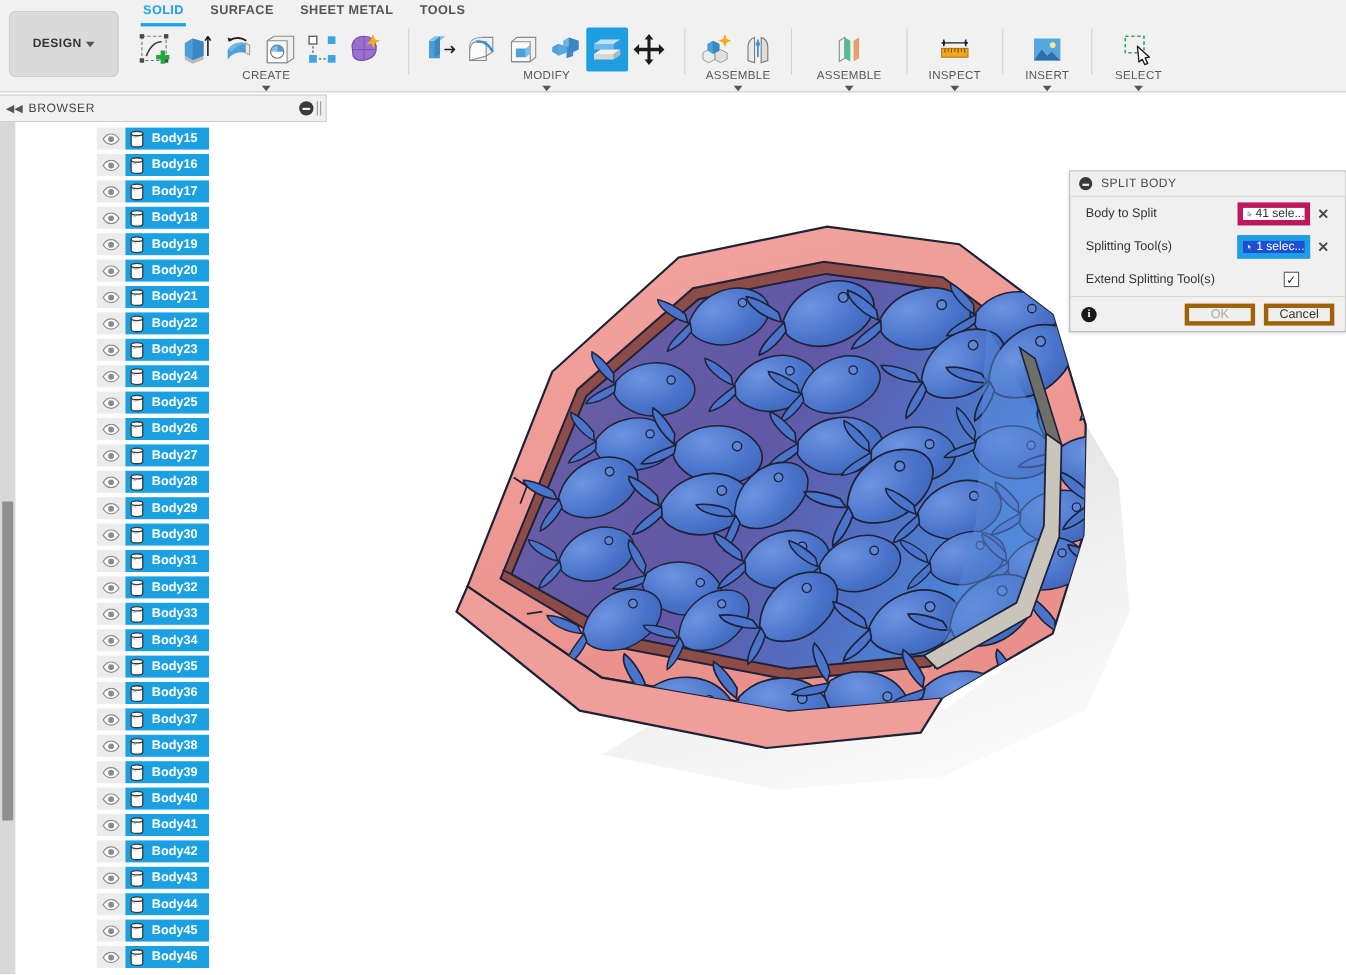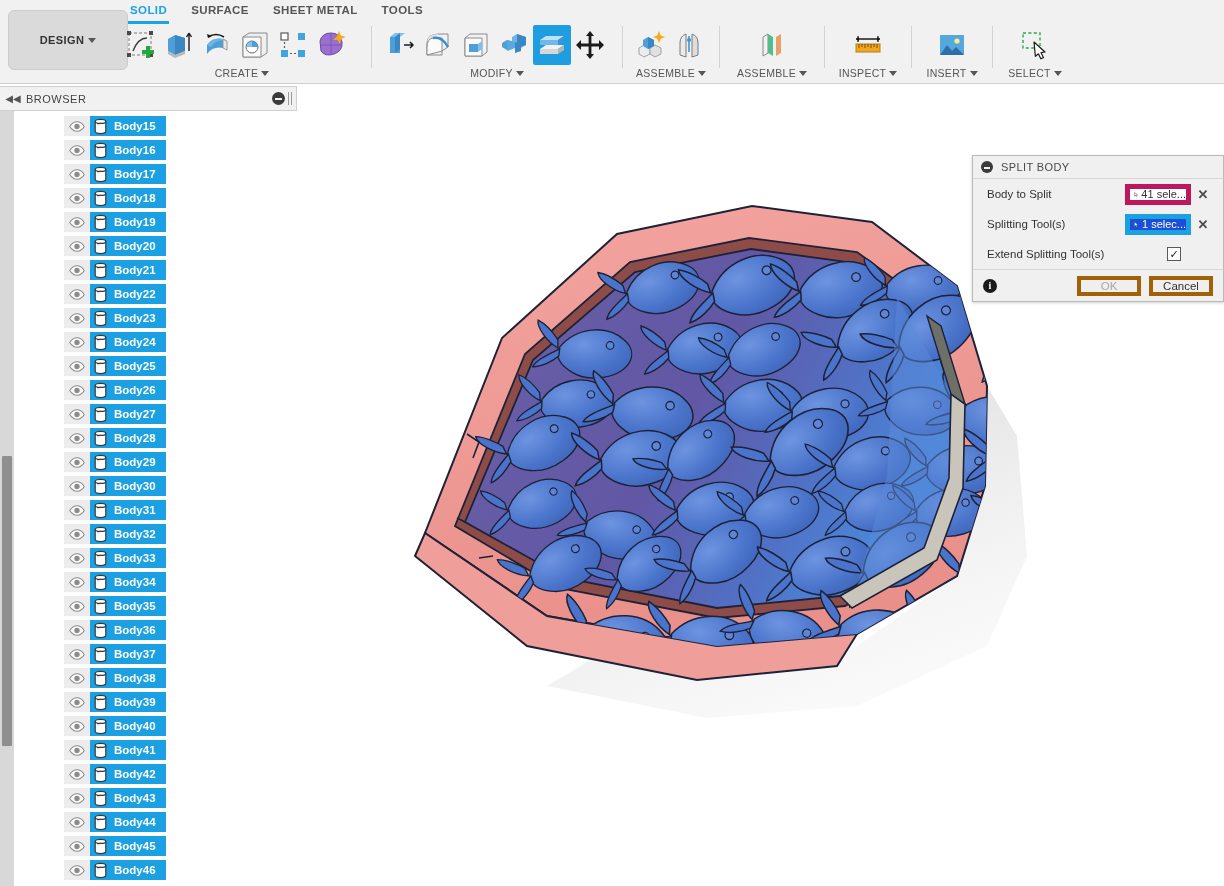--- a/index.html
+++ b/index.html
@@ -9,42 +9,42 @@
     background: #ffffff; overflow: hidden;
   }
   #app { position: relative; width: 1224px; height: 886px; }
 
   
   #toolbar {
     position: absolute; left: 0; top: 0; width: 1224px; height: 84px;
     background: #f1f1f1; border-bottom: 1px solid #cfcfcf;
   }
   #design-btn {
-    position: absolute; left: 8px; top: 10px; width: 120px; height: 60px;
+    position: absolute; left: 8px; top: 10px; width: 100px; height: 60px;
     background: #dadada; border: 1px solid #cccccc; border-radius: 6px;
     display: flex; align-items: center; justify-content: center; gap: 4px;
     font-size: 11px; font-weight: bold; color: #333; letter-spacing: .4px;
     cursor: pointer;
   }
   .caret { width: 0; height: 0; border-left: 4px solid transparent;
     border-right: 4px solid transparent; border-top: 5px solid #555; display:inline-block; }
 
   #tabs { position: absolute; left: 118px; top: 2px; height: 20px; display: flex; font-weight: bold; }
   .tab { font-size: 11.5px; color: #555; padding: 2px 12px 4px 12px;
     letter-spacing: .4px; cursor: pointer; position: relative; white-space: nowrap; }
   .tab.active { color: #1aa3e8; }
   .tab.active::after { content:""; position:absolute; left:10px; right:10px; bottom:-2px;
     height:3px; background:#1aa3e8; }
 
   #ribbon { position: absolute; left: 118px; top: 22px; right: 0; height: 60px; display: flex; }
   .group { display: flex; flex-direction: column; position: relative; padding: 0 4px; }
   .grow { display: flex; align-items: flex-start; height: 44px; padding-top: 3px; }
   .glabel { height: 14px; text-align: right; font-size: 10.5px; color: #555;
     letter-spacing: .3px; display:flex; align-items:center; justify-content:center; gap:3px;
-    cursor: pointer; }
+    cursor: pointer; flex-direction: column; }
   .sep { width: 1px; background: #d2d2d2; margin: 4px 5px 14px 5px; align-self: stretch; }
   .ibtn { width: 38px; height: 40px; display: flex; align-items: center;
     justify-content: center; cursor: pointer; border-radius: 2px; }
   .ibtn.sel { background: #1e9ee0; }
   .ibtn svg { display: block; }
 
   
   #browser-header {
     position: absolute; left: 0; top: 86px; width: 297px; height: 25px;
     background: #f1f1f1; border: 1px solid #cfcfcf; border-left: none;
@@ -60,21 +60,21 @@
   .grip { width: 4px; height: 13px; border-left: 1px solid #999; border-right: 1px solid #999;
     cursor: col-resize; }
 
   #browser-body { position: absolute; left: 0; top: 111px; width: 297px; bottom: 0;
     background: #ffffff; overflow: hidden; }
   #bscroll-track { position: absolute; left: 0; top: 0; width: 14px; bottom: 0; background: #d8d8d8; }
   #bscroll-thumb { position: absolute; left: 2px; top: 345px; width: 10px; height: 290px;
     background: #8f8f8f; border-radius: 1px; cursor: pointer; }
 
   #tree { position: absolute; left: 14px; top: 0; right: 0; top: 3px; }
-  .node { height: 24px; display: flex; align-items: center; padding-left: 50px; }
+  .node { height: 24px; display: flex; align-items: center; padding-left: 74px; }
   .eye { width: 26px; height: 20px; background: #ececec; display: flex;
     align-items: center; justify-content: center; cursor: pointer; flex: none; }
   .node-chip { height: 20px; background: #1ba1e2; display: flex; align-items: center;
     padding: 0 10px 0 2px; gap: 5px; cursor: pointer; }
   .bodyicon { width: 17px; height: 17px; flex: none; }
   .node-label { font-size: 11.5px; color: #ffffff; font-weight: bold; white-space: nowrap; }
 
   
   #canvas { position: absolute; left: 297px; top: 86px; right: 0; bottom: 0;
     background: #ffffff; overflow: hidden; }

